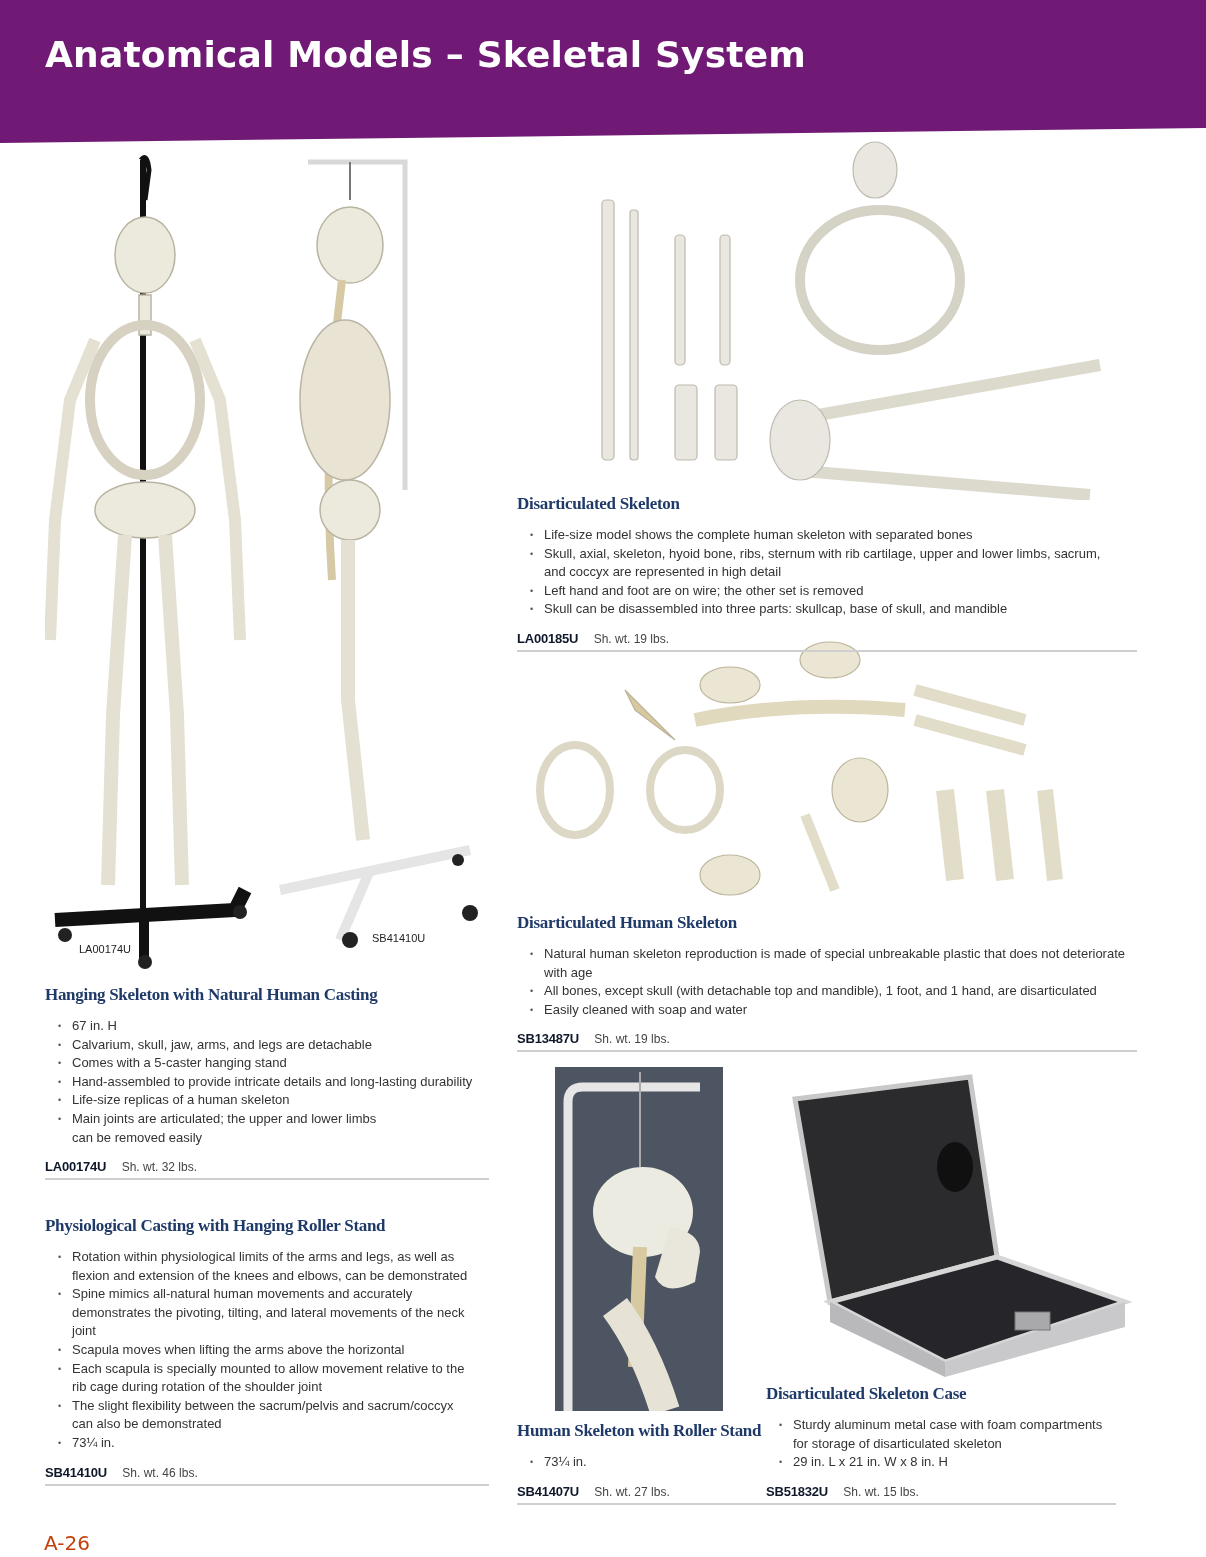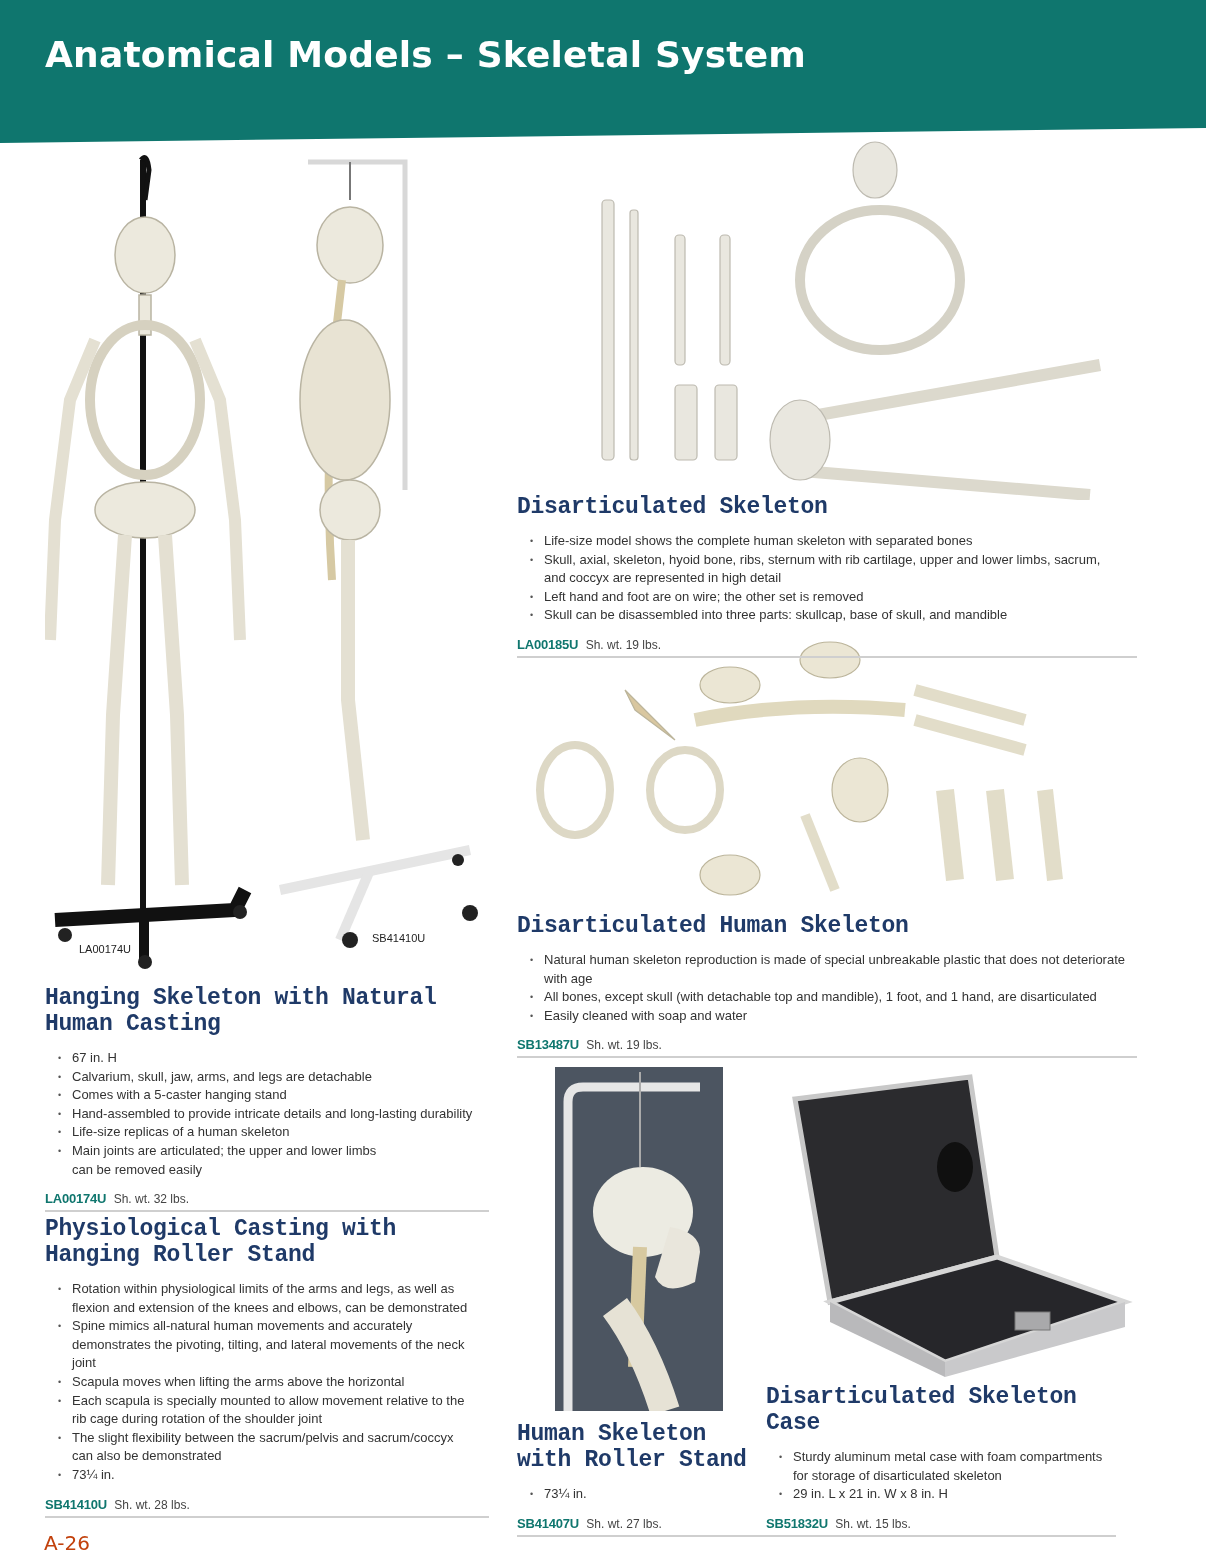--- a/index.html
+++ b/index.html
@@ -1,32 +1,32 @@
 <!DOCTYPE html>
 <html><head>
 <meta charset="utf-8">
 <style>
   html, body { margin:0; padding:0; background:#ffffff; }
   body { width:1206px; height:1557px; position:relative; overflow:hidden;
          font-family:"Liberation Sans", sans-serif; color:#2a2a2a; }
   .header { position:absolute; left:0; top:0; width:1206px; height:143px;
-            background:#0f766e; clip-path:polygon(0 0,100% 0,100% 128px,0 143px); }
+            background:#701a75; clip-path:polygon(0 0,100% 0,100% 128px,0 143px); }
   .header h1 { position:absolute; left:45px; top:34px; margin:0; color:#fff;
                font-family:"DejaVu Sans", sans-serif; font-weight:bold; font-size:36px;
                letter-spacing:0.2px; }
   .img { position:absolute; }
   .product { position:absolute; }
-  .product h2 { margin:0 0 2px 0; color:#1f3a68; font-family:Liberation Mono, monospace;
-                font-weight:bold; font-size:23px; letter-spacing:-0.3px; }
+  .product h2 { margin:0 0 2px 0; color:#1f3a68; font-family:Liberation Serif, serif;
+                font-weight:bold; font-size:17px; letter-spacing:-0.3px; }
   .product ul { list-style:none; margin:12px; padding:0; }
   .product li { position:relative; padding-left:15px; font-size:13px; line-height:18.6px;
                 color:#333; font-family:"Liberation Sans", sans-serif; }
   .product li::before { content:"\2022"; position:absolute; left:1px; top:0; font-size:9px; color:#555; }
   .sku-line { margin-top:6px; padding-bottom:4px; border-bottom:2px solid #cfcfcf; font-size:12px; color:#444; }
-  .sku { font-weight:bold; color:#0f766e; font-size:13px; letter-spacing:-0.2px; margin-right:4px; }
+  .sku { font-weight:bold; color:#0f172a; font-size:13px; letter-spacing:-0.2px; margin-right:12px; }
   .caption { position:absolute; font-size:11px; color:#222; }
   .page-num { position:absolute; left:44px; top:1531px; font-size:20px; color:#c2410c;
               font-family:"DejaVu Sans", sans-serif; }
 </style>
 </head>
 <body>
 
 <div class="header">
   <h1>Anatomical Models – Skeletal System</h1>
 </div>
@@ -172,21 +172,21 @@
   <ul>
     <li>Rotation within physiological limits of the arms and legs, as well as flexion and extension of the knees and elbows, can be demonstrated</li>
     <li>Spine mimics all-natural human movements and accurately demonstrates the pivoting, tilting, and lateral movements of the neck joint</li>
     <li>Scapula moves when lifting the arms above the horizontal</li>
     <li>Each scapula is specially mounted to allow movement relative to the rib cage during rotation of the shoulder joint</li>
     <li>The slight flexibility between the sacrum/pelvis and sacrum/coccyx can also be demonstrated</li>
     <li>73¼ in.</li>
   </ul>
   <div class="sku-line">
     <span class="sku">SB41410U</span>
-    <span>Sh. wt. 28 lbs.</span>
+    <span>Sh. wt. 46 lbs.</span>
   </div>
 </div>
 
 <div class="product" style="left:517px;top:1421px;width:250px;">
   <h2>Human Skeleton with Roller Stand</h2>
   <ul>
     <li>73¼ in.</li>
   </ul>
   <div class="sku-line">
     <span class="sku">SB41407U</span>

